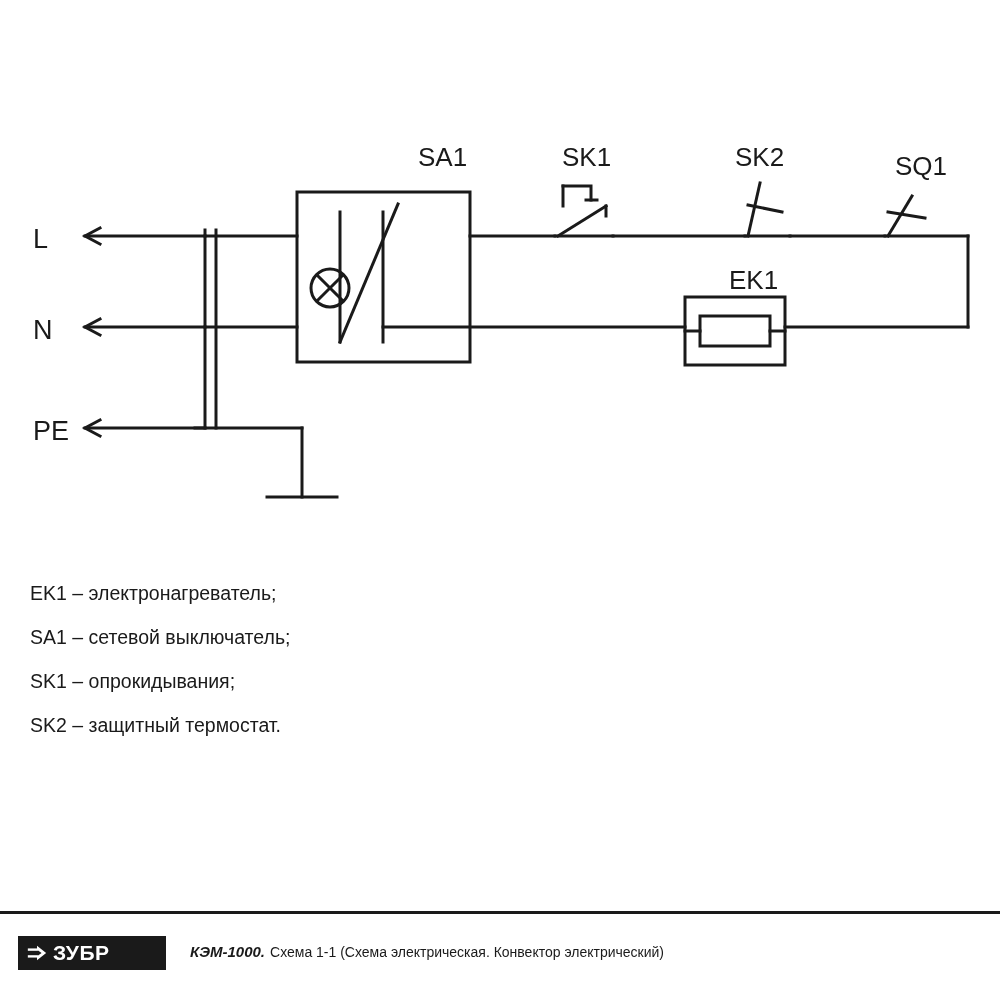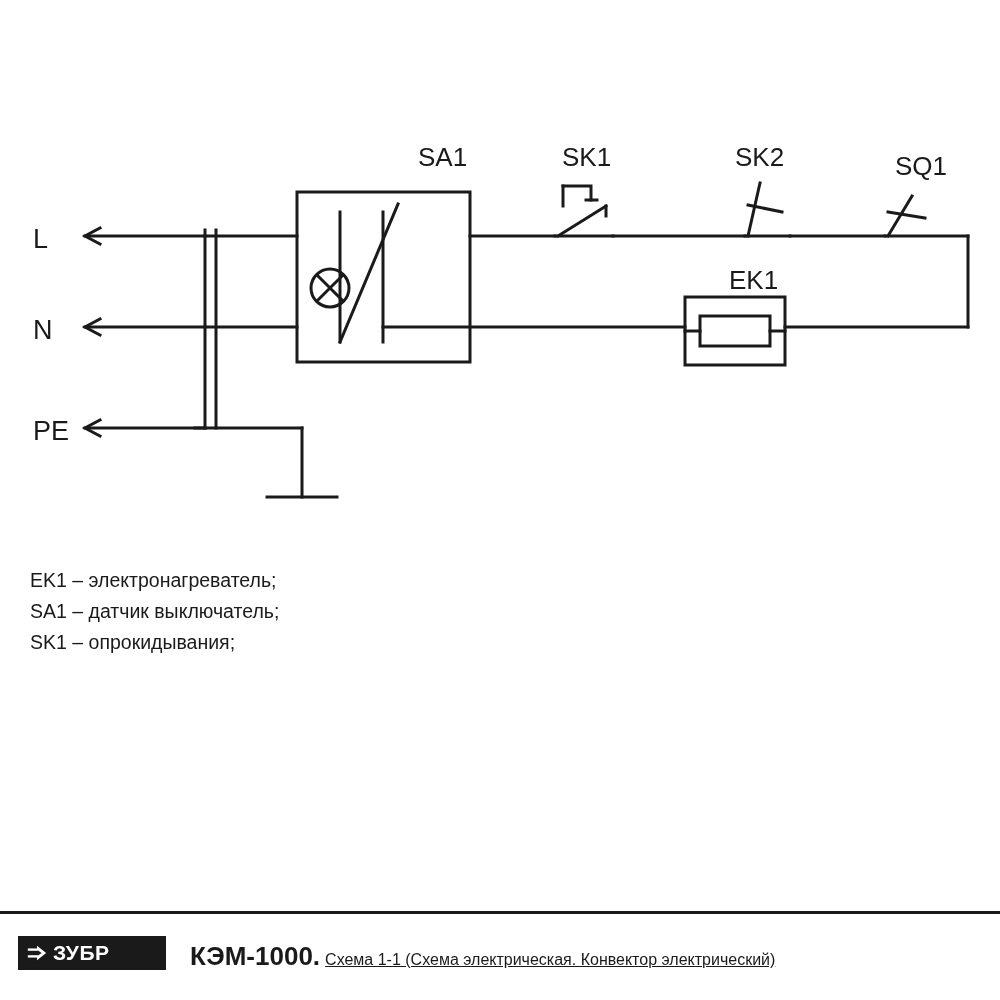--- a/index.html
+++ b/index.html
@@ -32,20 +32,21 @@
     position: absolute;
     left: 30px;
     top: 565px;
     width: 700px;
   }
   .legend-line {
     font-size: 19.5px;
     line-height: 31px;
     color: #1a1a1a;
     white-space: pre;
+    margin-top: 13px;
   }
   #footer {
     position: absolute;
     left: 0;
     bottom: 0;
     width: 1000px;
     height: 86px;
     border-top: 3px solid #1a1a1a;
     background: #ffffff;
   }
@@ -82,25 +83,25 @@
   #caption {
     position: absolute;
     left: 190px;
     top: 27px;
     font-size: 18px;
     color: #1a1a1a;
     white-space: nowrap;
   }
   #caption .model {
     font-weight: bold;
-    font-size: 26px;
+    font-size: 15px;
+    font-style: italic;
   }
   #caption .rest {
-    font-size: 16px;
-    text-decoration: underline;
+    font-size: 14px;
   }
   text {
     font-family: "Liberation Sans", sans-serif;
   }
 </style>
 </head>
 <body>
 
 <div id="page">
 
@@ -190,22 +191,23 @@
       <text x="418" y="166" font-size="26">SA1</text>
       <text x="562" y="166" font-size="26">SK1</text>
       <text x="735" y="166" font-size="26">SK2</text>
       <text x="895" y="175" font-size="26">SQ1</text>
       <text x="729" y="289" font-size="26">EK1</text>
     </g>
   </svg>
 
   <div id="legend">
     <div class="legend-line">EK1 – электронагреватель;</div>
-    <div class="legend-line">SA1 – датчик выключатель;</div>
+    <div class="legend-line">SA1 – сетевой выключатель;</div>
     <div class="legend-line">SK1 – опрокидывания;</div>
+    <div class="legend-line">SK2 – защитный термостат.</div>
   </div>
 
   <div id="footer">
     <div id="footer-inner">
       <div id="brand">
         <svg id="brand-arrow" viewBox="0 0 24 24">
           <g fill="#ffffff">
             <rect x="2" y="7" width="11" height="2.6"></rect>
             <rect x="2" y="14.4" width="11" height="2.6"></rect>
             <polygon points="12,4 22,12 12,20 12,15.5 17,12 12,8.5"></polygon>

